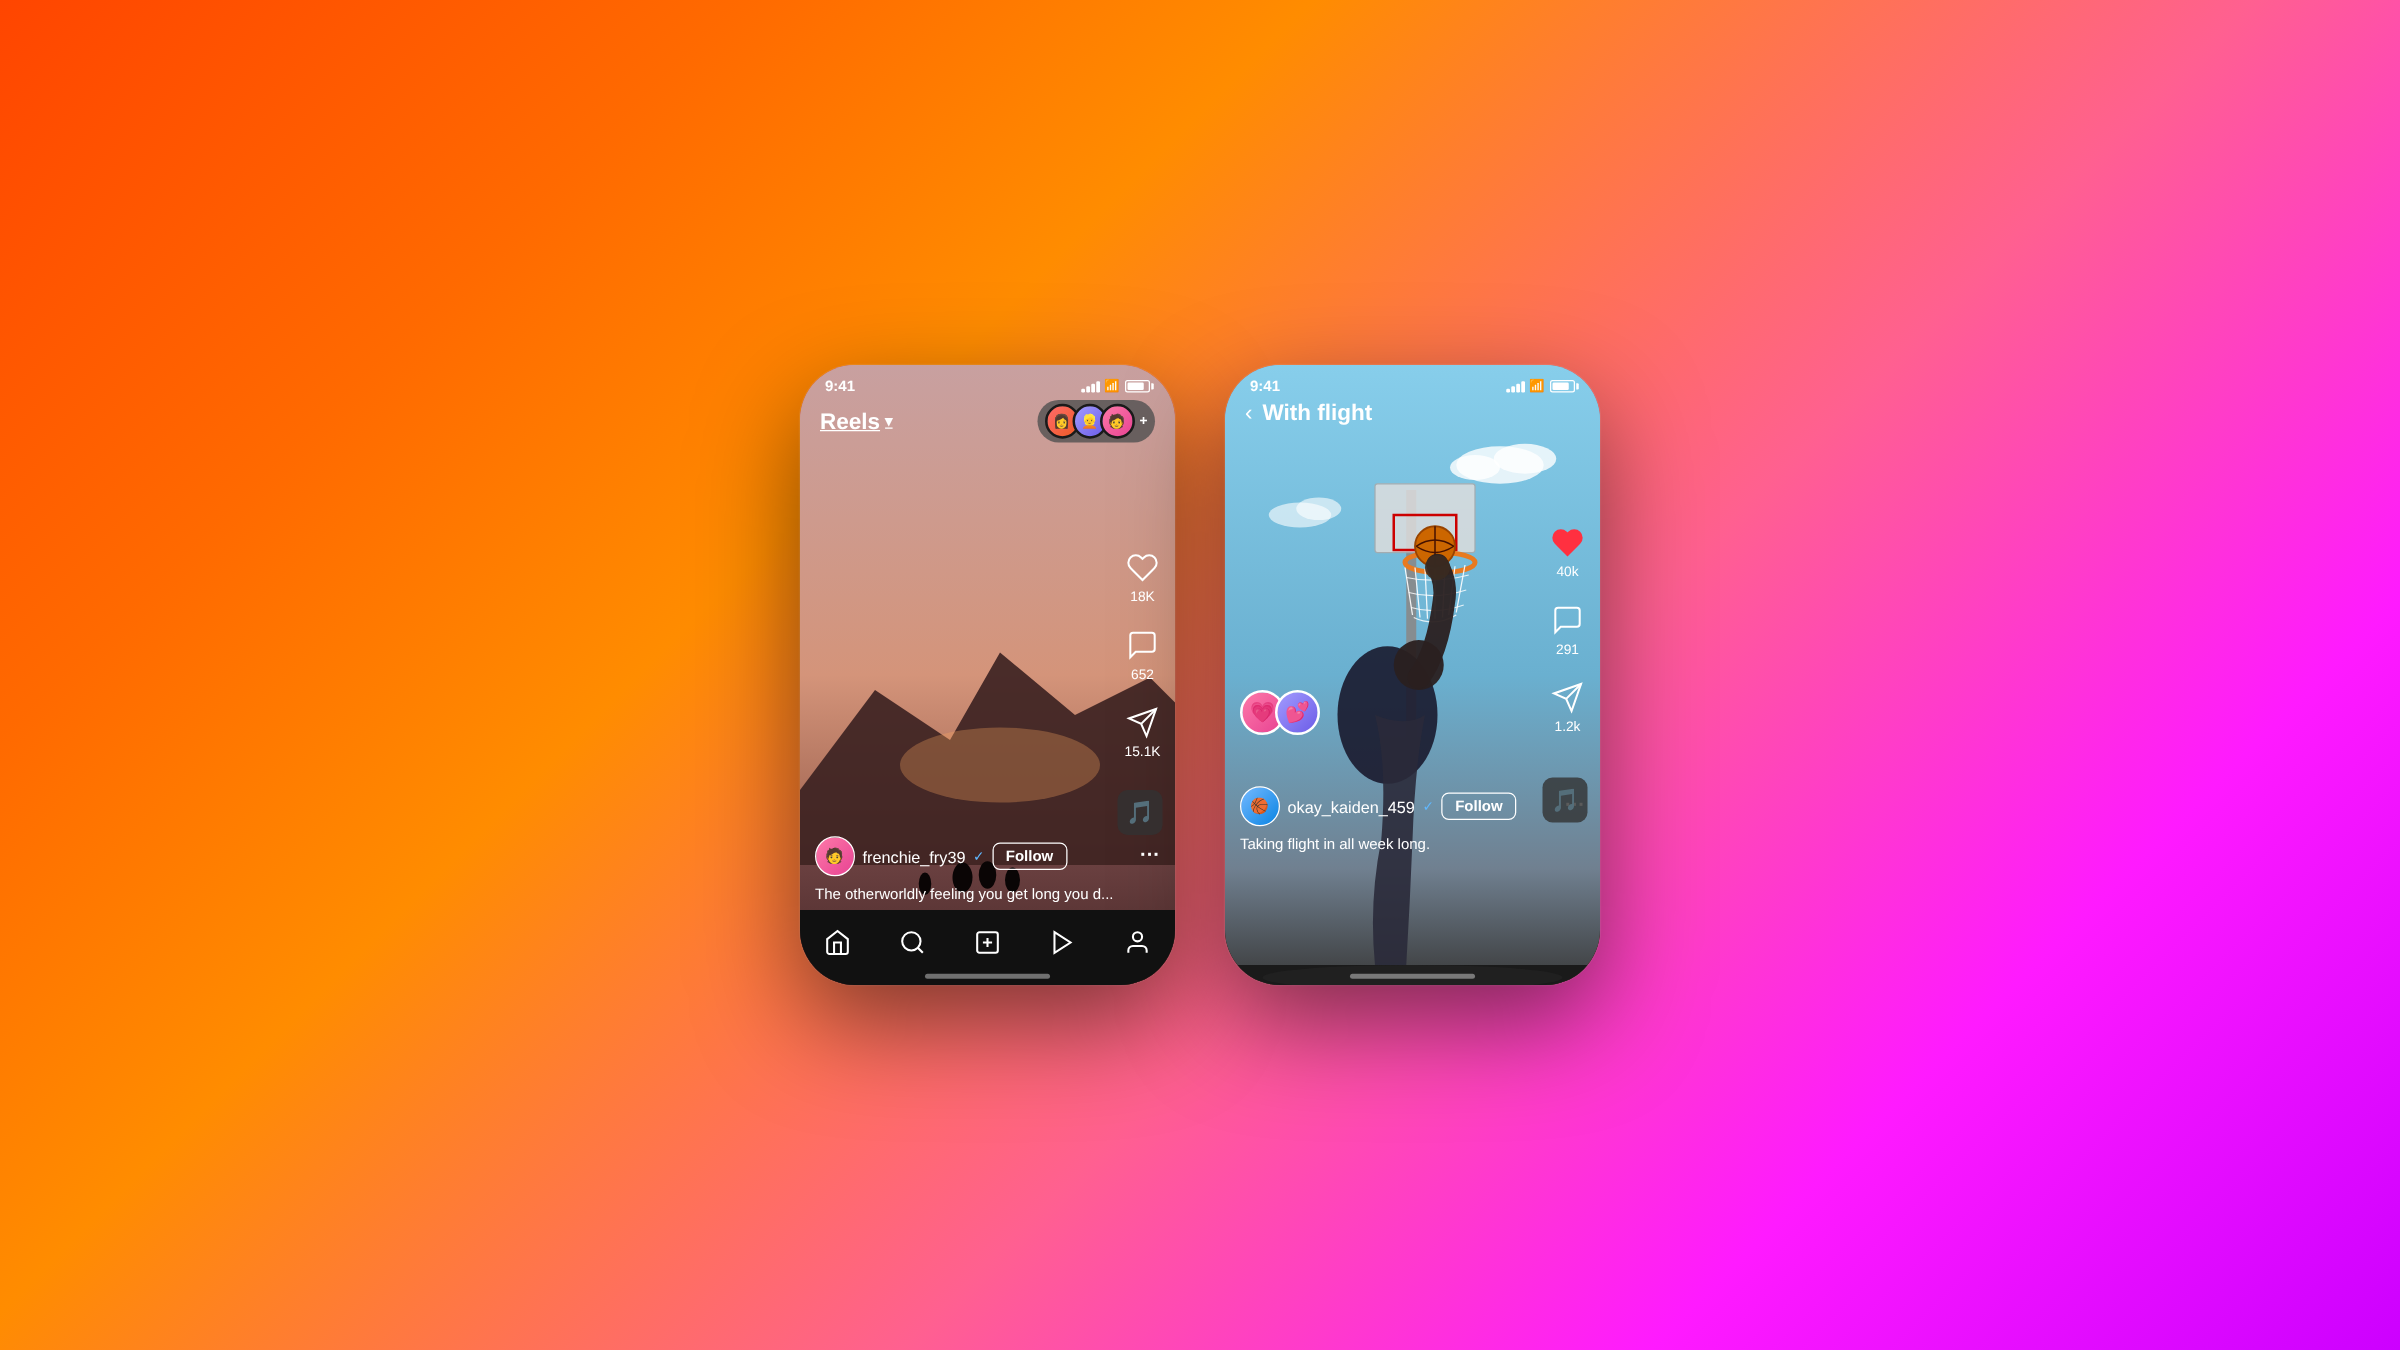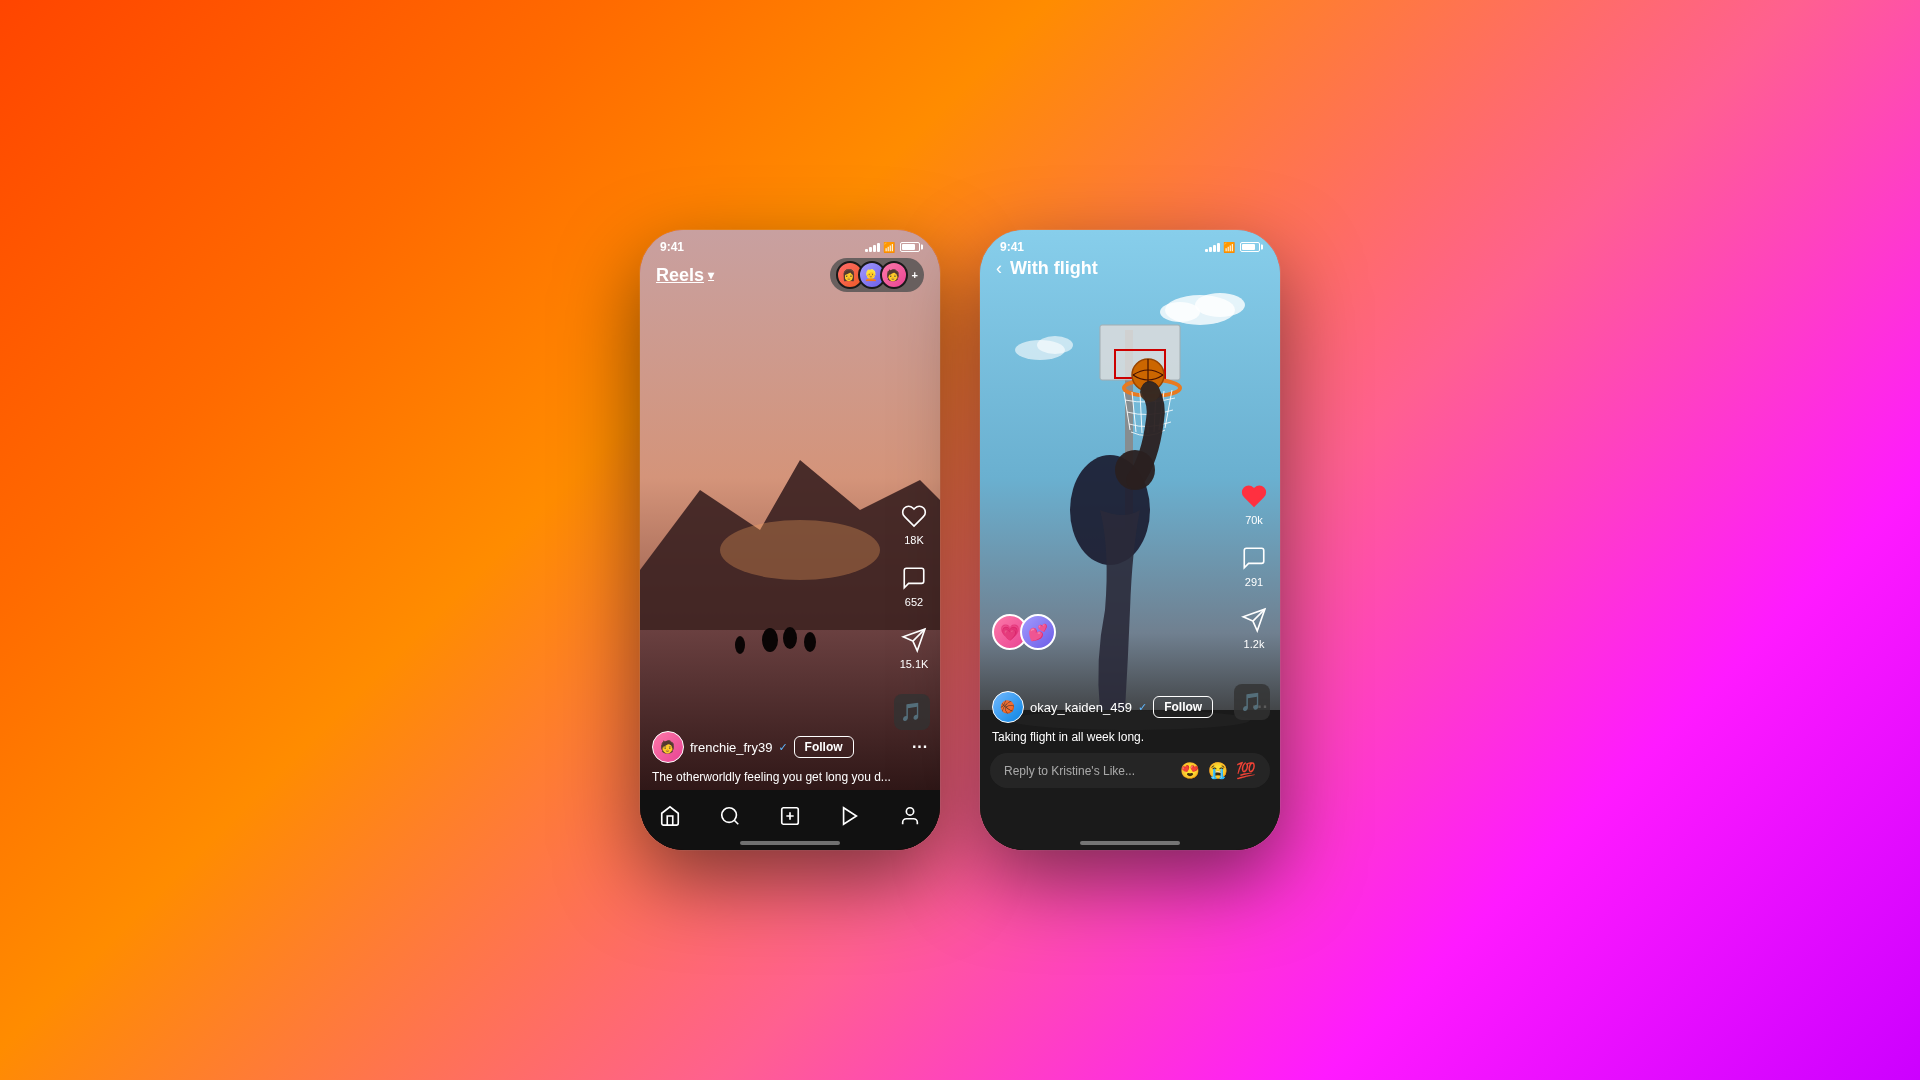--- a/index.html
+++ b/index.html
@@ -16,21 +16,21 @@
     }
 
     .phones-container {
       display: flex;
       gap: 40px;
       align-items: center;
     }
 
     .phone {
       width: 300px;
-      height: 620px;
+      height: 496px;
       background: #b91c1c;
       border-radius: 44px;
       overflow: hidden;
       position: relative;
       box-shadow: 0 30px 80px rgba(0,0,0,0.5), 0 0 0 1px rgba(255,255,255,0.1);
     }
 
     
     .status-bar {
       display: flex;
@@ -669,21 +669,21 @@
       <span class="with-friends-title">With flight</span>
     </div>
 
     <div class="action-buttons" style="bottom:200px;">
       <div class="action-item">
         <div class="action-icon liked">
           <svg viewBox="0 0 24 24">
               <path d="M20.84 4.61a5.5 5.5 0 0 0-7.78 0L12 5.67l-1.06-1.06a5.5 5.5 0 0 0-7.78 7.78l1.06 1.06L12 21.23l7.78-7.78 1.06-1.06a5.5 5.5 0 0 0 0-7.78z"></path>
             </svg>
         </div>
-        <span class="action-count">70k</span>
+        <span class="action-count">40k</span>
       </div>
       <div class="action-item">
         <div class="action-icon">
           <svg viewBox="0 0 24 24">
               <path d="M21 15a2 2 0 0 1-2 2H7l-4 4V5a2 2 0 0 1 2-2h14a2 2 0 0 1 2 2z"></path>
             </svg>
         </div>
         <span class="action-count">291</span>
       </div>
       <div class="action-item">
@@ -708,25 +708,17 @@
       <div class="user-row">
         <div class="user-avatar-sm kaiden">🏀</div>
         <span class="username">okay_kaiden_459</span>
         <span class="verified-badge">✓</span>
         <button class="follow-btn">Follow</button>
         <span class="more-dots">···</span>
       </div>
       <div class="caption-text">Taking flight in all week long.</div>
     </div>
 
-    <div class="reply-bar">
-      <span class="reply-placeholder">Reply to Kristine's Like...</span>
-      <div class="reply-emojis">
-        <span>😍</span>
-        <span>😭</span>
-        <span>💯</span>
-      </div>
-    </div>
 
     <div class="home-indicator"></div>
   </div>
 
 </div>
 
 </body></html>

